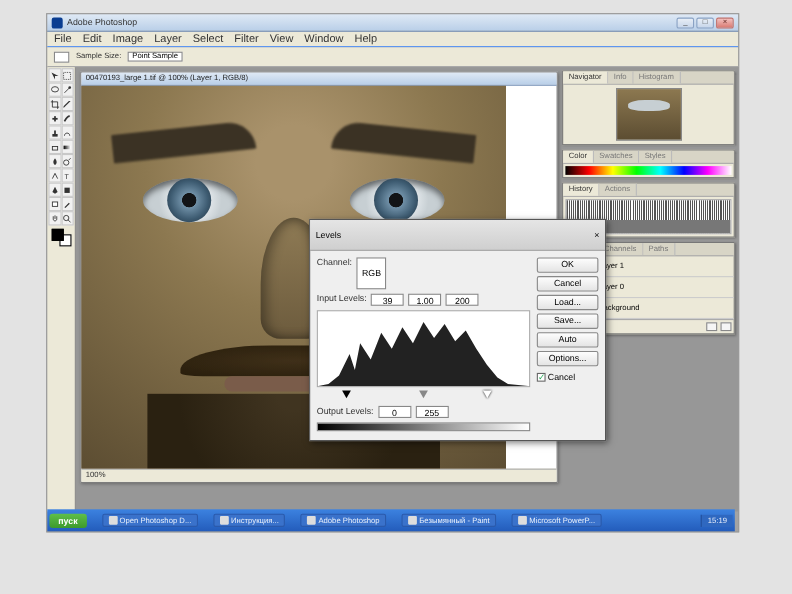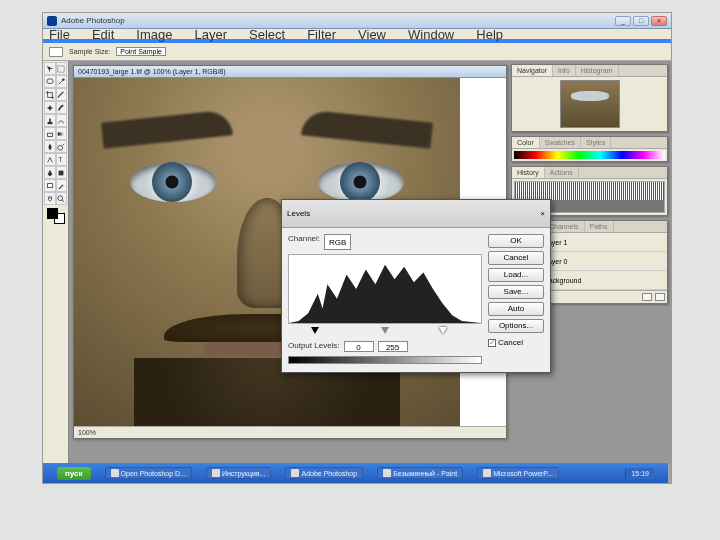--- a/index.html
+++ b/index.html
@@ -8,21 +8,21 @@
   .caption{font-size:13px;color:#222;margin-bottom:8px;line-height:1.35}
   .shot{border:1px solid #999;width:630px;height:472px;background:#a3a3a3;position:relative;margin-left:28px}
   
   .titlebar{height:16px;background:linear-gradient(#dfe9f5,#b9cfe8);border-bottom:1px solid #7a94b8;display:flex;align-items:center;padding:0 4px;justify-content:space-between}
   .tb-left{display:flex;align-items:center;gap:4px}
   .tb-ico{width:10px;height:10px;background:#0a3d91;border-radius:2px}
   .tb-text{font-size:8px;color:#333}
   .tb-btns{display:flex;gap:2px}
   .tb-btn{width:16px;height:10px;background:linear-gradient(#e8eef6,#c7d6ea);border:1px solid #8aa2c4;border-radius:2px;font-size:7px;text-align:center;line-height:8px;color:#444}
   .tb-close{background:linear-gradient(#f3c1bf,#d97a72);border-color:#c46e66;color:#5a1e18}
-  .menubar{height:14px;background:#ece9d8;border-bottom:4px solid #3b82f6;display:flex;gap:22px;padding:0 6px;font-size:13px;align-items:center;color:#333}
+  .menubar{height:14px;background:#ece9d8;border-bottom:1px solid #3b82f6;display:flex;gap:10px;padding:0 6px;font-size:10px;align-items:center;color:#333}
   .optbar{height:18px;background:#ece9d8;border-bottom:1px solid #a9a9a9;display:flex;align-items:center;gap:6px;padding:0 6px}
   .optbar .seg{font-size:7px;color:#333}
   .ob-box{background:#fff;border:1px solid #888;padding:0 3px;font-size:7px}
   .ob-sw{width:14px;height:10px;border:1px solid #888;background:#fff}
   
   .ws{display:flex;height:404px;background:#979797}
   .toolbox{width:26px;background:#ece9d8;border-right:1px solid #888;display:grid;grid-template-columns:1fr 1fr;grid-auto-rows:13px;gap:0;padding:1px}
   .tool{border:1px solid #c8c8c8;background:#f1f1f1;display:flex;align-items:center;justify-content:center}
   .tool svg{width:8px;height:8px}
   .swatches{grid-column:1/3;height:22px;display:flex;align-items:center;justify-content:center}
@@ -67,37 +67,37 @@
   .layer-name{font-size:7px}
   .layers-foot{display:flex;gap:3px;justify-content:flex-end;padding:2px;border-top:1px solid #aaa}
   .lf-ico{width:10px;height:8px;border:1px solid #888;background:#f5f5f5}
   
   .levels{position:absolute;left:238px;top:186px;width:270px;background:#efefef;border:1px solid #555;box-shadow:2px 2px 6px rgba(0,0,0,.5);font-size:8px}
   .lv-title{height:28px;background:linear-gradient(#e5e5e5,#cfcfcf);border-bottom:1px solid #999;padding:0 5px;display:flex;align-items:center;justify-content:space-between}
   .lv-body{display:flex;padding:6px;gap:6px}
   .lv-left{flex:1}
   .lv-row{display:flex;align-items:flex-start;gap:4px;margin-bottom:4px}
   .lv-label{font-size:8px;color:#333}
-  .lv-select{border:1px solid #888;background:#fff;padding:0 4px;font-size:8px;height:16px;display:flex;align-items:center}
+  .lv-select{border:1px solid #888;background:#fff;padding:0 4px;font-size:8px;height:29px;display:flex;align-items:center}
   .lv-hist{height:70px;border:1px solid #aaa;background:#fff;position:relative;margin:3px 0}
   .lv-hist svg{width:100%;height:100%}
   .lv-sliders{position:relative;height:8px}
   .tri{position:absolute;top:0;width:0;height:0;border-left:4px solid transparent;border-right:4px solid transparent;border-top:7px solid}
   .tri.black{left:12%;border-top-color:#000}
   .tri.gray{left:48%;border-top-color:#888}
   .tri.white{left:78%;border-top-color:#fff;filter:drop-shadow(0 0 1px #000)}
   .lv-num{border:1px solid #888;background:#fff;width:30px;text-align:center;font-size:8px;height:11px;line-height:11px}
   .lv-grad{height:8px;background:linear-gradient(90deg,#000,#fff);border:1px solid #888;margin:4px 0 2px}
   .lv-right{width:56px;display:flex;flex-direction:column;gap:3px}
   .lv-btn{border:1px solid #888;background:linear-gradient(#fdfdfd,#e4e4e4);font-size:8px;text-align:center;height:14px;line-height:12px;border-radius:2px}
   .lv-check{display:flex;align-items:center;gap:2px;font-size:8px;margin-top:2px}
   .lv-chk{width:8px;height:8px;border:1px solid #666;background:#fff;position:relative}
   .lv-chk::after{content:"✓";position:absolute;top:-2px;left:0;font-size:8px;color:#2a5}
   
-  .taskbar{position:absolute;left:0;right:3px;bottom:0;height:20px;background:linear-gradient(#3c82e0,#235cbb);display:flex;align-items:center;gap:14px;padding:0 14px}
+  .taskbar{position:absolute;left:0;right:3px;bottom:0;height:20px;background:linear-gradient(#3c82e0,#235cbb);display:flex;align-items:center;gap:14px;padding:0 2px}
   .start{background:linear-gradient(#5fbf4a,#3d9a2c);color:#fff;font-size:8px;font-weight:bold;padding:2px 8px;border-radius:3px}
   .task{background:#3a72cb;border:1px solid #2a5aac;color:#eaf1fc;font-size:7px;padding:1px 5px;border-radius:2px;display:flex;align-items:center;gap:2px}
   .task .ico{width:8px;height:8px;background:#ddd;border-radius:1px}
   .tray{margin-left:auto;background:#2f68c0;color:#eaf1fc;font-size:7px;padding:2px 5px;border-left:1px solid #22509c}
 </style>
 </head>
 <body>
 
 <div class="slide">
 
@@ -350,20 +350,26 @@
       <div class="lv-title">
         <span>Levels</span>
         <span>×</span>
       </div>
       <div class="lv-body">
         <div class="lv-left">
           <div class="lv-row">
             <span class="lv-label">Channel:</span>
             <span class="lv-select">RGB</span>
           </div>
+          <div class="lv-row">
+            <span class="lv-label">Input Levels:</span>
+            <span class="lv-num">39</span>
+            <span class="lv-num">1.00</span>
+            <span class="lv-num">200</span>
+          </div>
           <div class="lv-hist">
             <svg viewBox="0 0 200 70" preserveAspectRatio="none">
               <path d="M0 70 L10 68 L20 60 L30 40 L35 55 L40 30 L50 45 L60 20 L70 35 L80 15 L90 30 L100 10 L110 25 L120 12 L130 28 L140 18 L150 35 L160 50 L170 62 L180 68 L200 70 Z" fill="#222"></path>
             </svg>
           </div>
           <div class="lv-sliders">
             <div class="tri black"></div>
             <div class="tri gray"></div>
             <div class="tri white"></div>
           </div>

